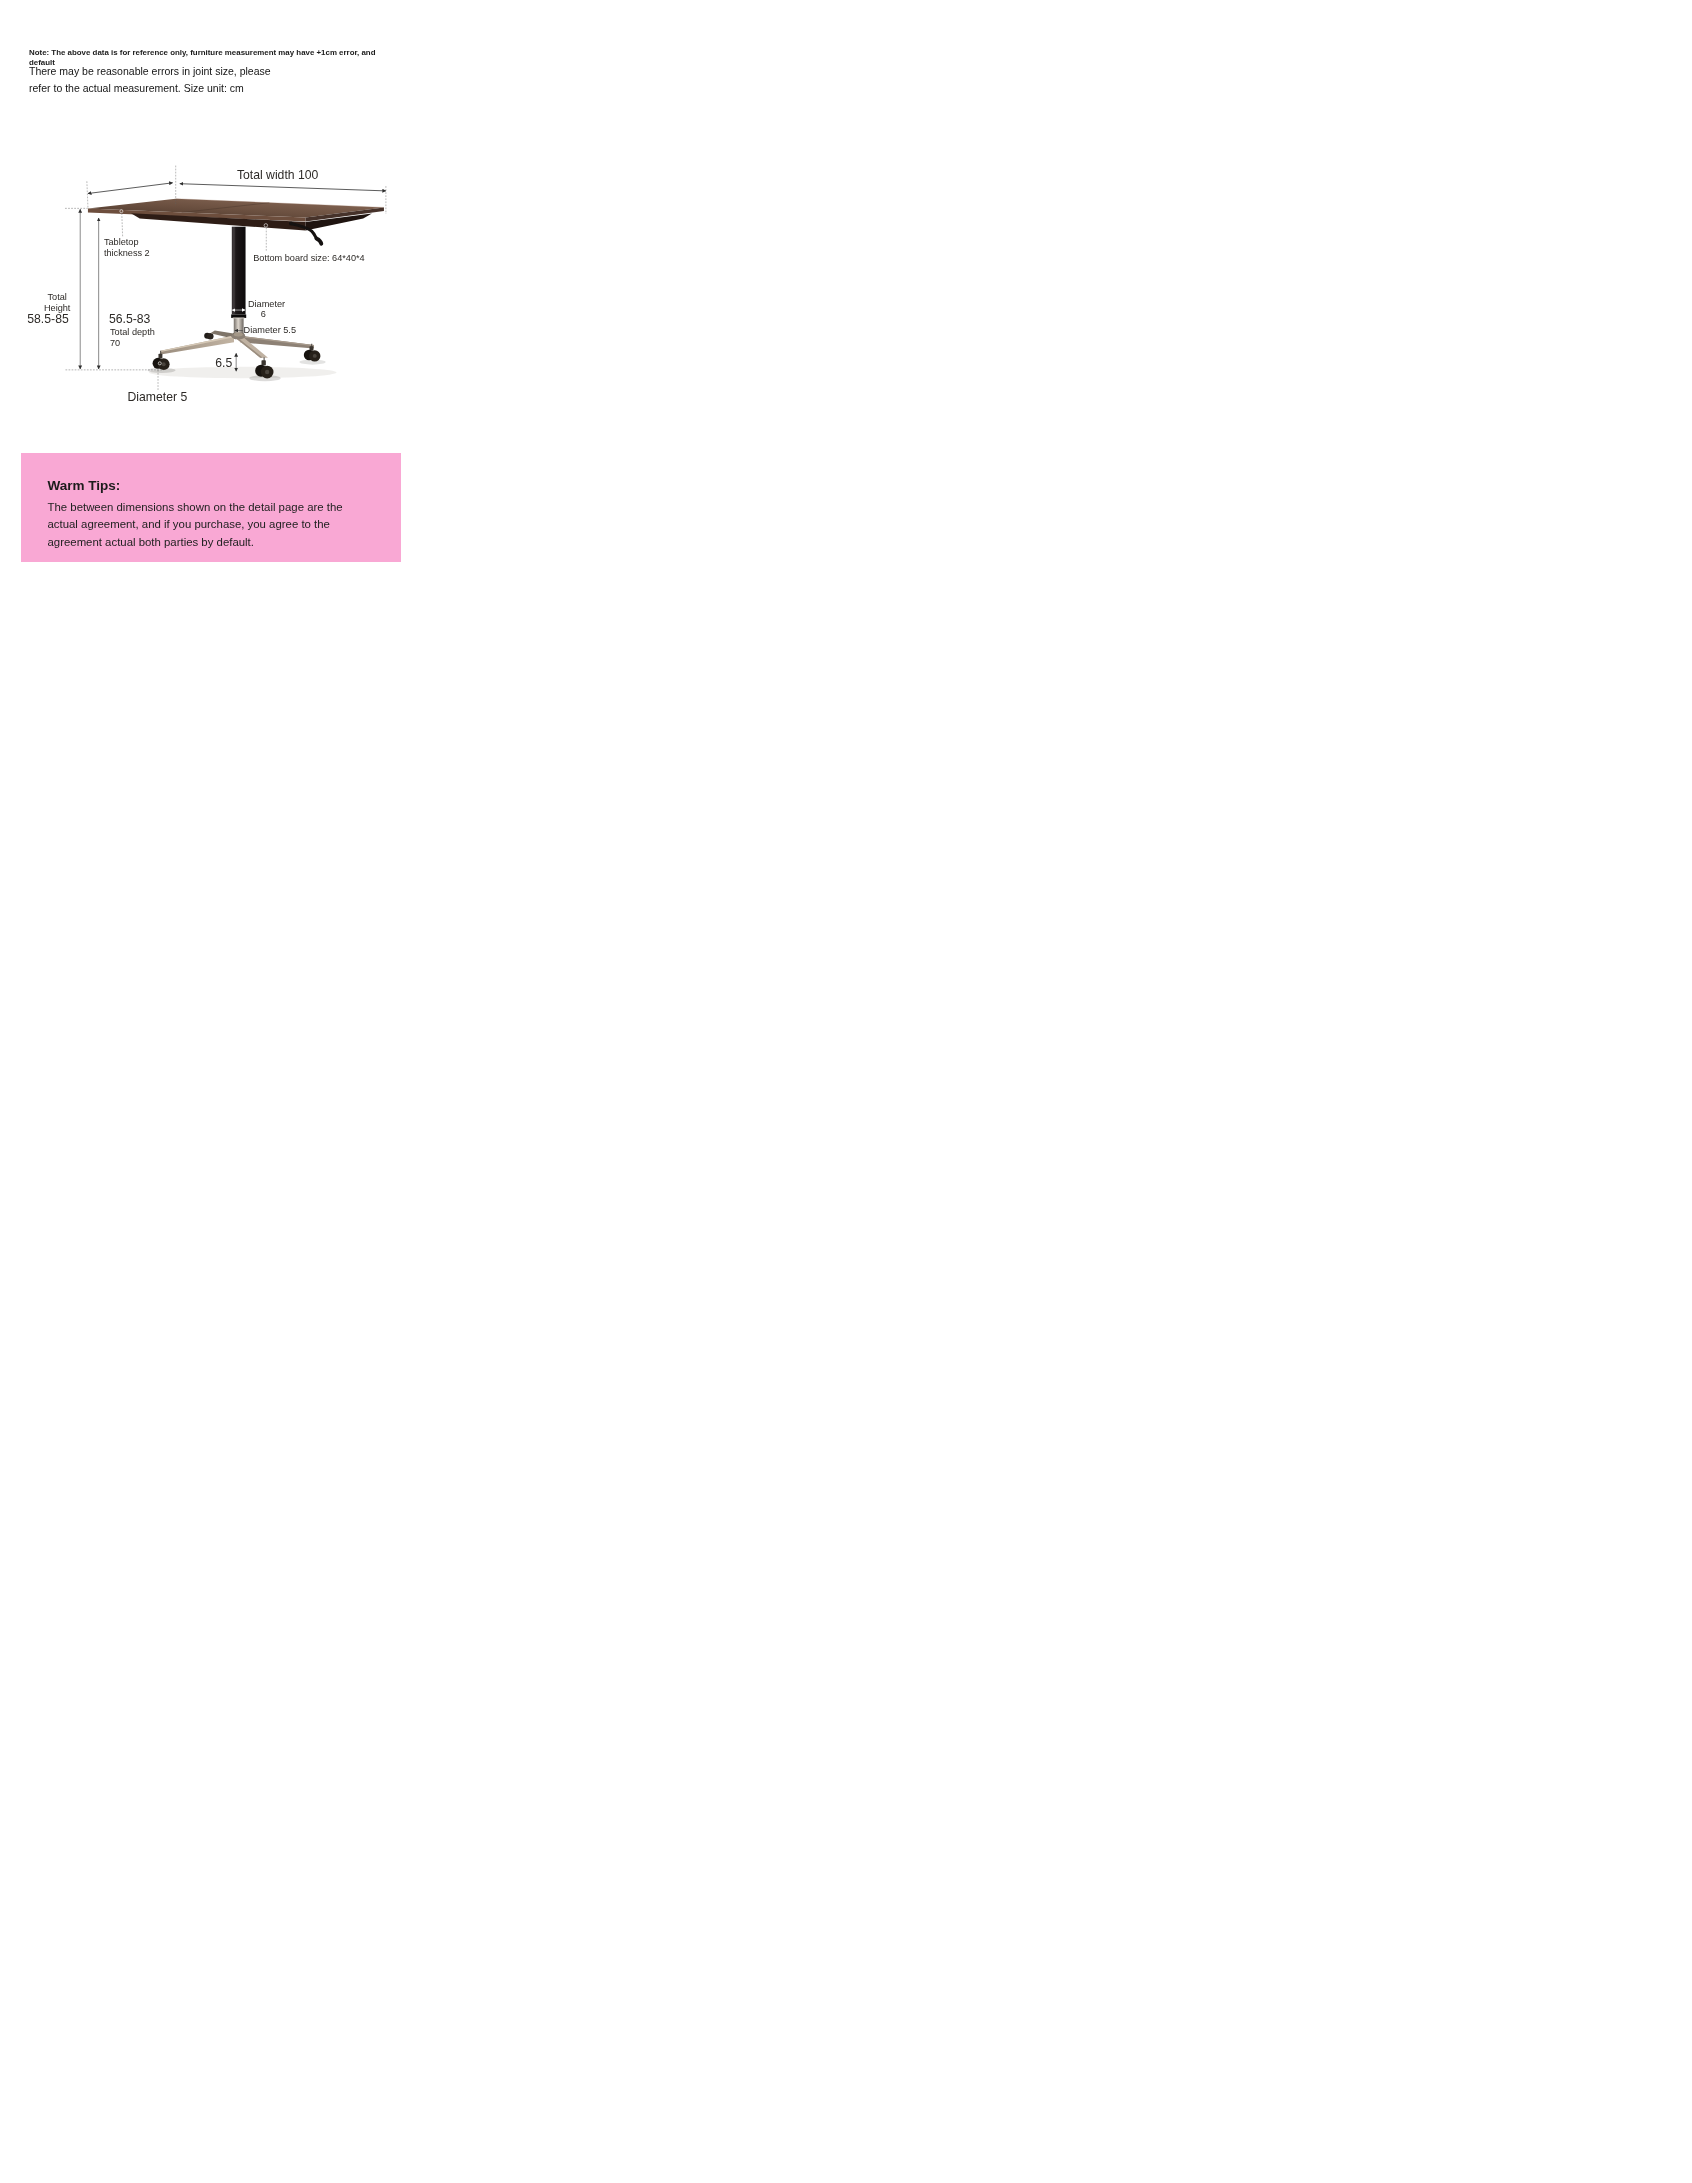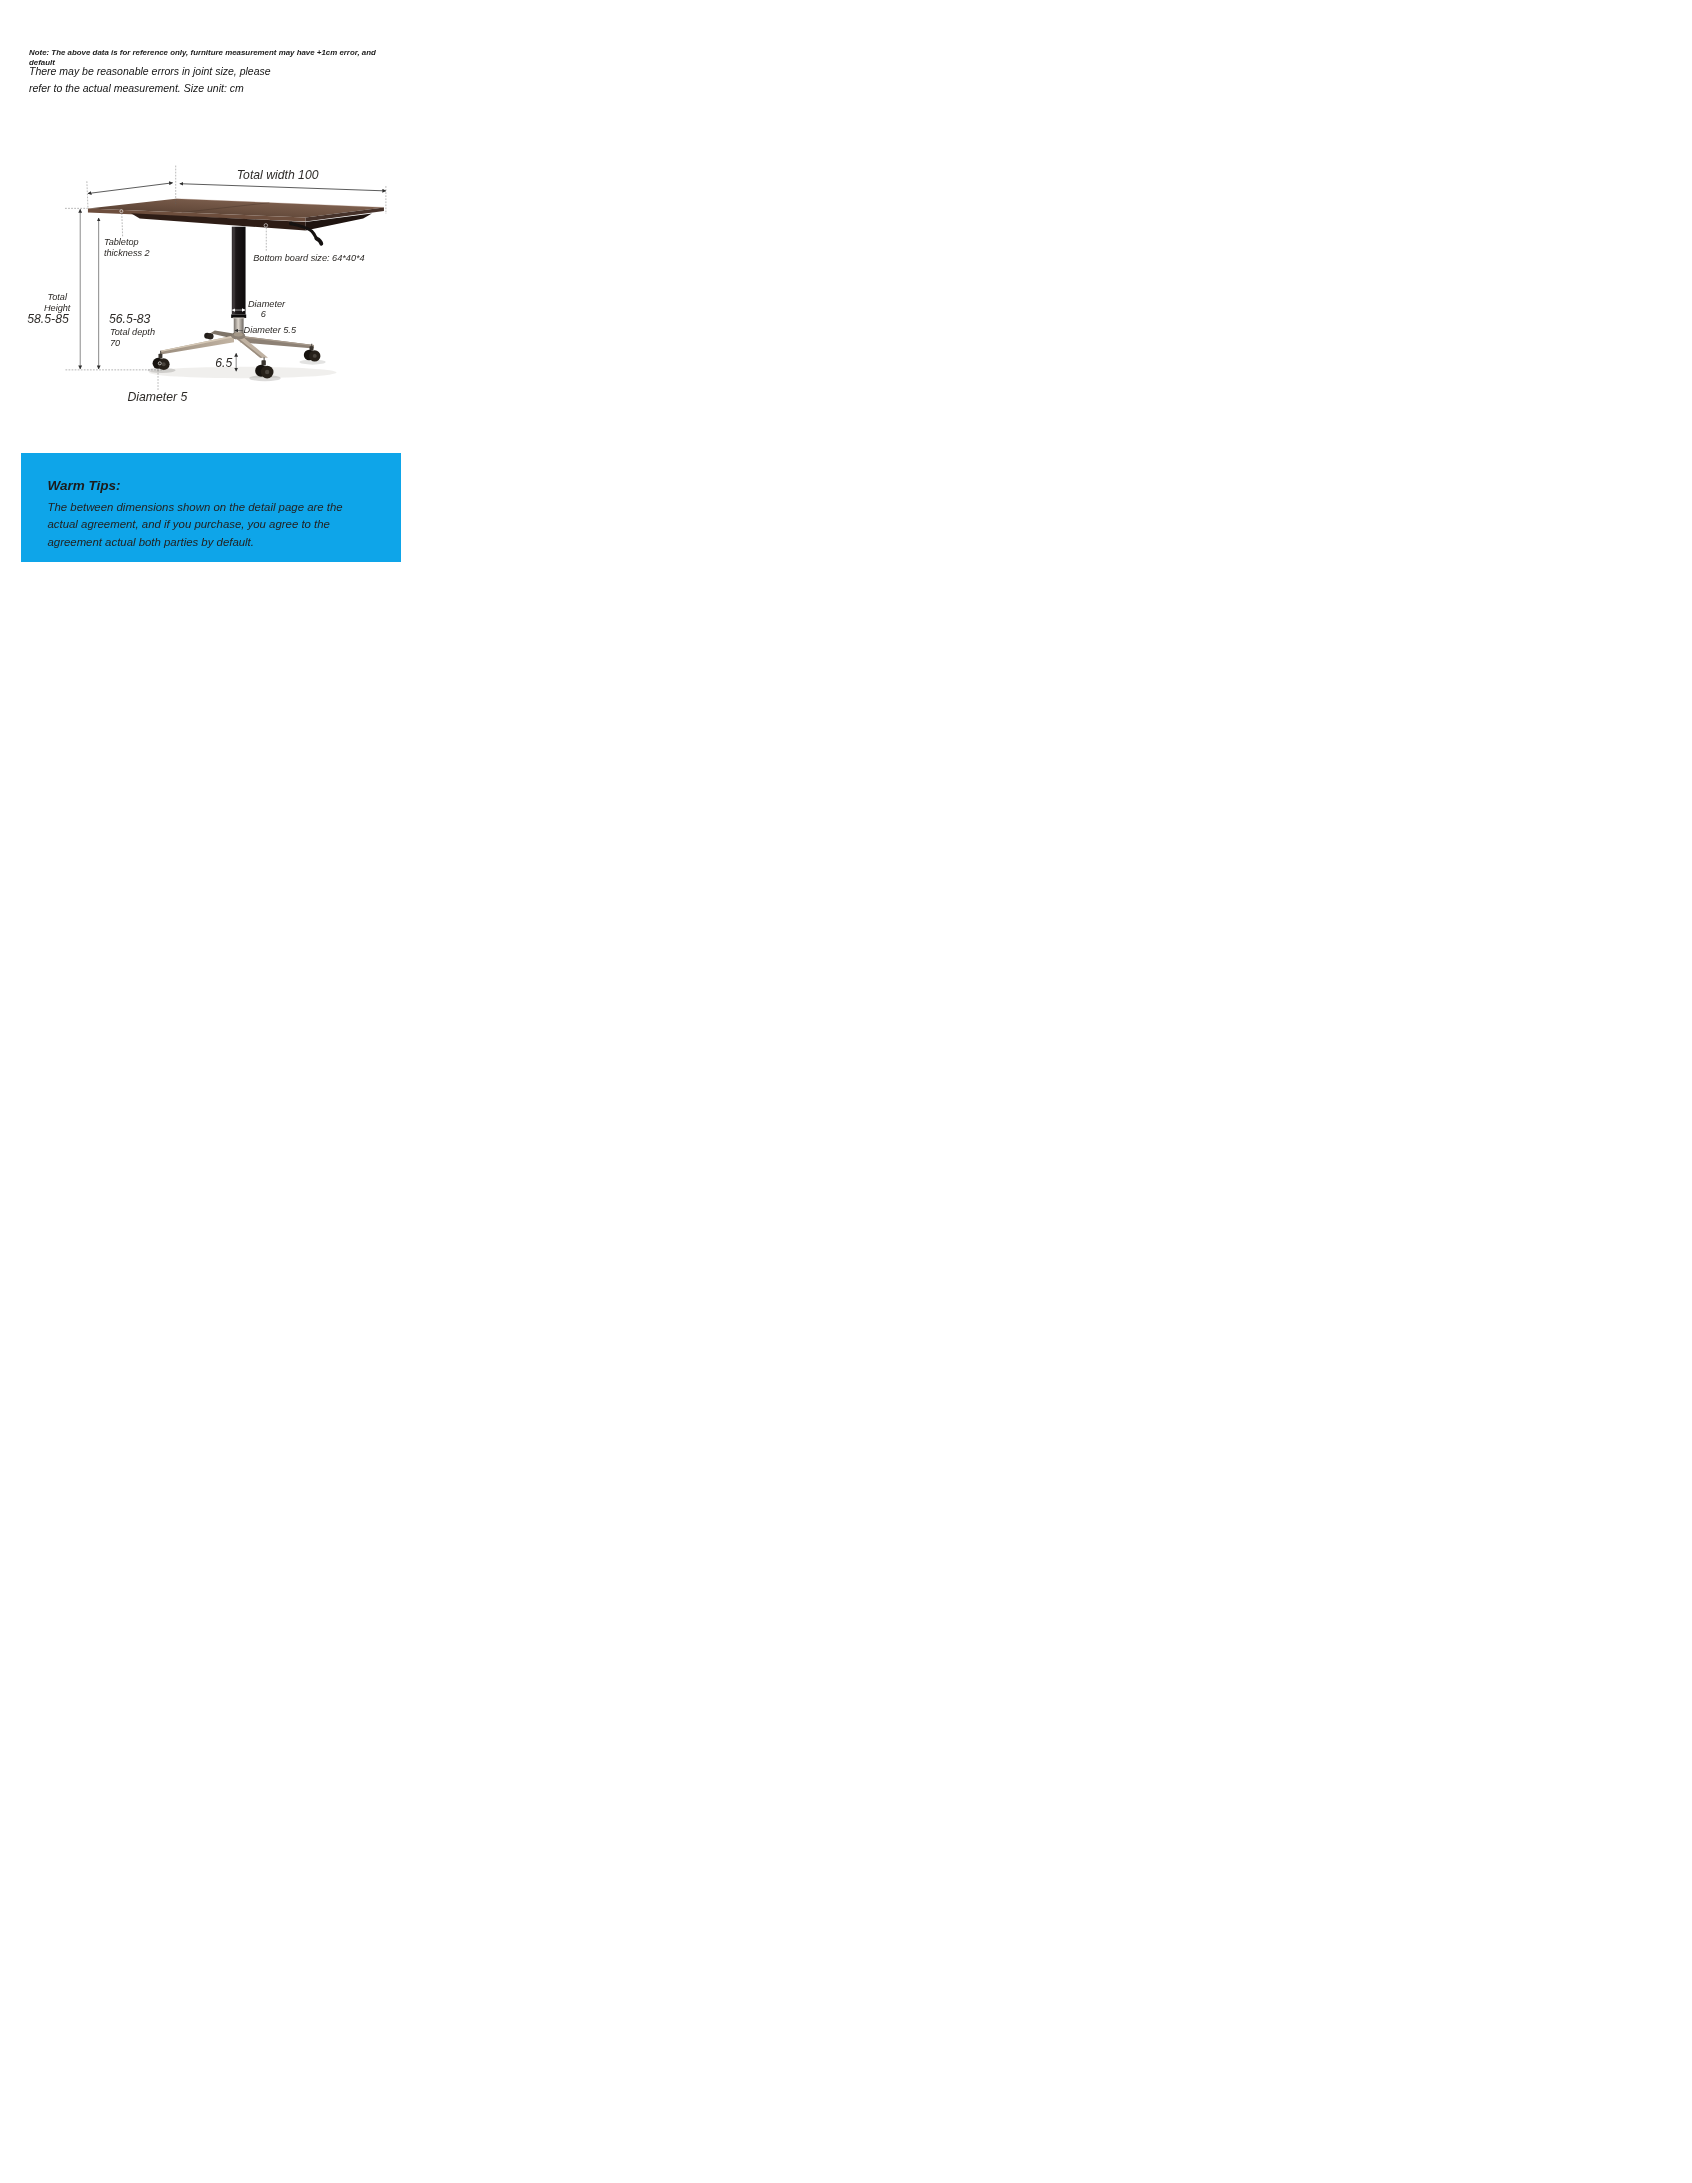--- a/index.html
+++ b/index.html
@@ -2,41 +2,40 @@
 <html style="font-size:7px"><head>
 <meta charset="utf-8">
 <style>
   html,body{margin:0;padding:0;background:#fff;}
   .page{
     position:relative;
     width:423px;height:598px;
     background:#ffffff;
     font-family:"Liberation Sans","DejaVu Sans",sans-serif;
     overflow:hidden;
-    font-style:italic;
   }
   .note{
     position:absolute;left:29px;top:48px;width:358px;
     font-size:7.9px;font-weight:600;color:#1b1b1b;line-height:10px;
   }
   .intro{
     position:absolute;left:29px;top:63px;width:314px;
     font-size:10.5px;font-weight:500;color:#151515;line-height:17px;
   }
   .diagram{position:absolute;left:0;top:162px;}
   svg text{fill:#2d2a27;}
   .sm{font-size:21px;font-weight:500;}
   .bg{font-size:28px;font-weight:500;}
   .dimline{stroke:#2f2f2f;stroke-width:1.3;fill:none;}
   .dimline-thick{stroke:#2f2f2f;stroke-width:1.8;fill:none;}
   .dashline{stroke:#5f5f5f;stroke-width:1;stroke-dasharray:4 3;fill:none;}
   .dashfloor{stroke:#707070;stroke-width:1.2;stroke-dasharray:4 3;fill:none;}
   .warm{
     position:absolute;left:20.5px;top:453px;width:380px;height:109px;
-    background:#0ea5e9;box-sizing:border-box;padding:24.5px 17.5px 0 27px;
+    background:#f9a8d4;box-sizing:border-box;padding:24.5px 17.5px 0 27px;
   }
   .warm-title{font-size:13.5px;font-weight:700;color:#1c1c1c;margin:0 0 6.1px 0;}
   .warm-body{font-size:11.4px;font-weight:500;color:#222;line-height:17.5px;}
 </style>
 </head>
 <body>
 
 <div class="page">
 
   <div class="note">

